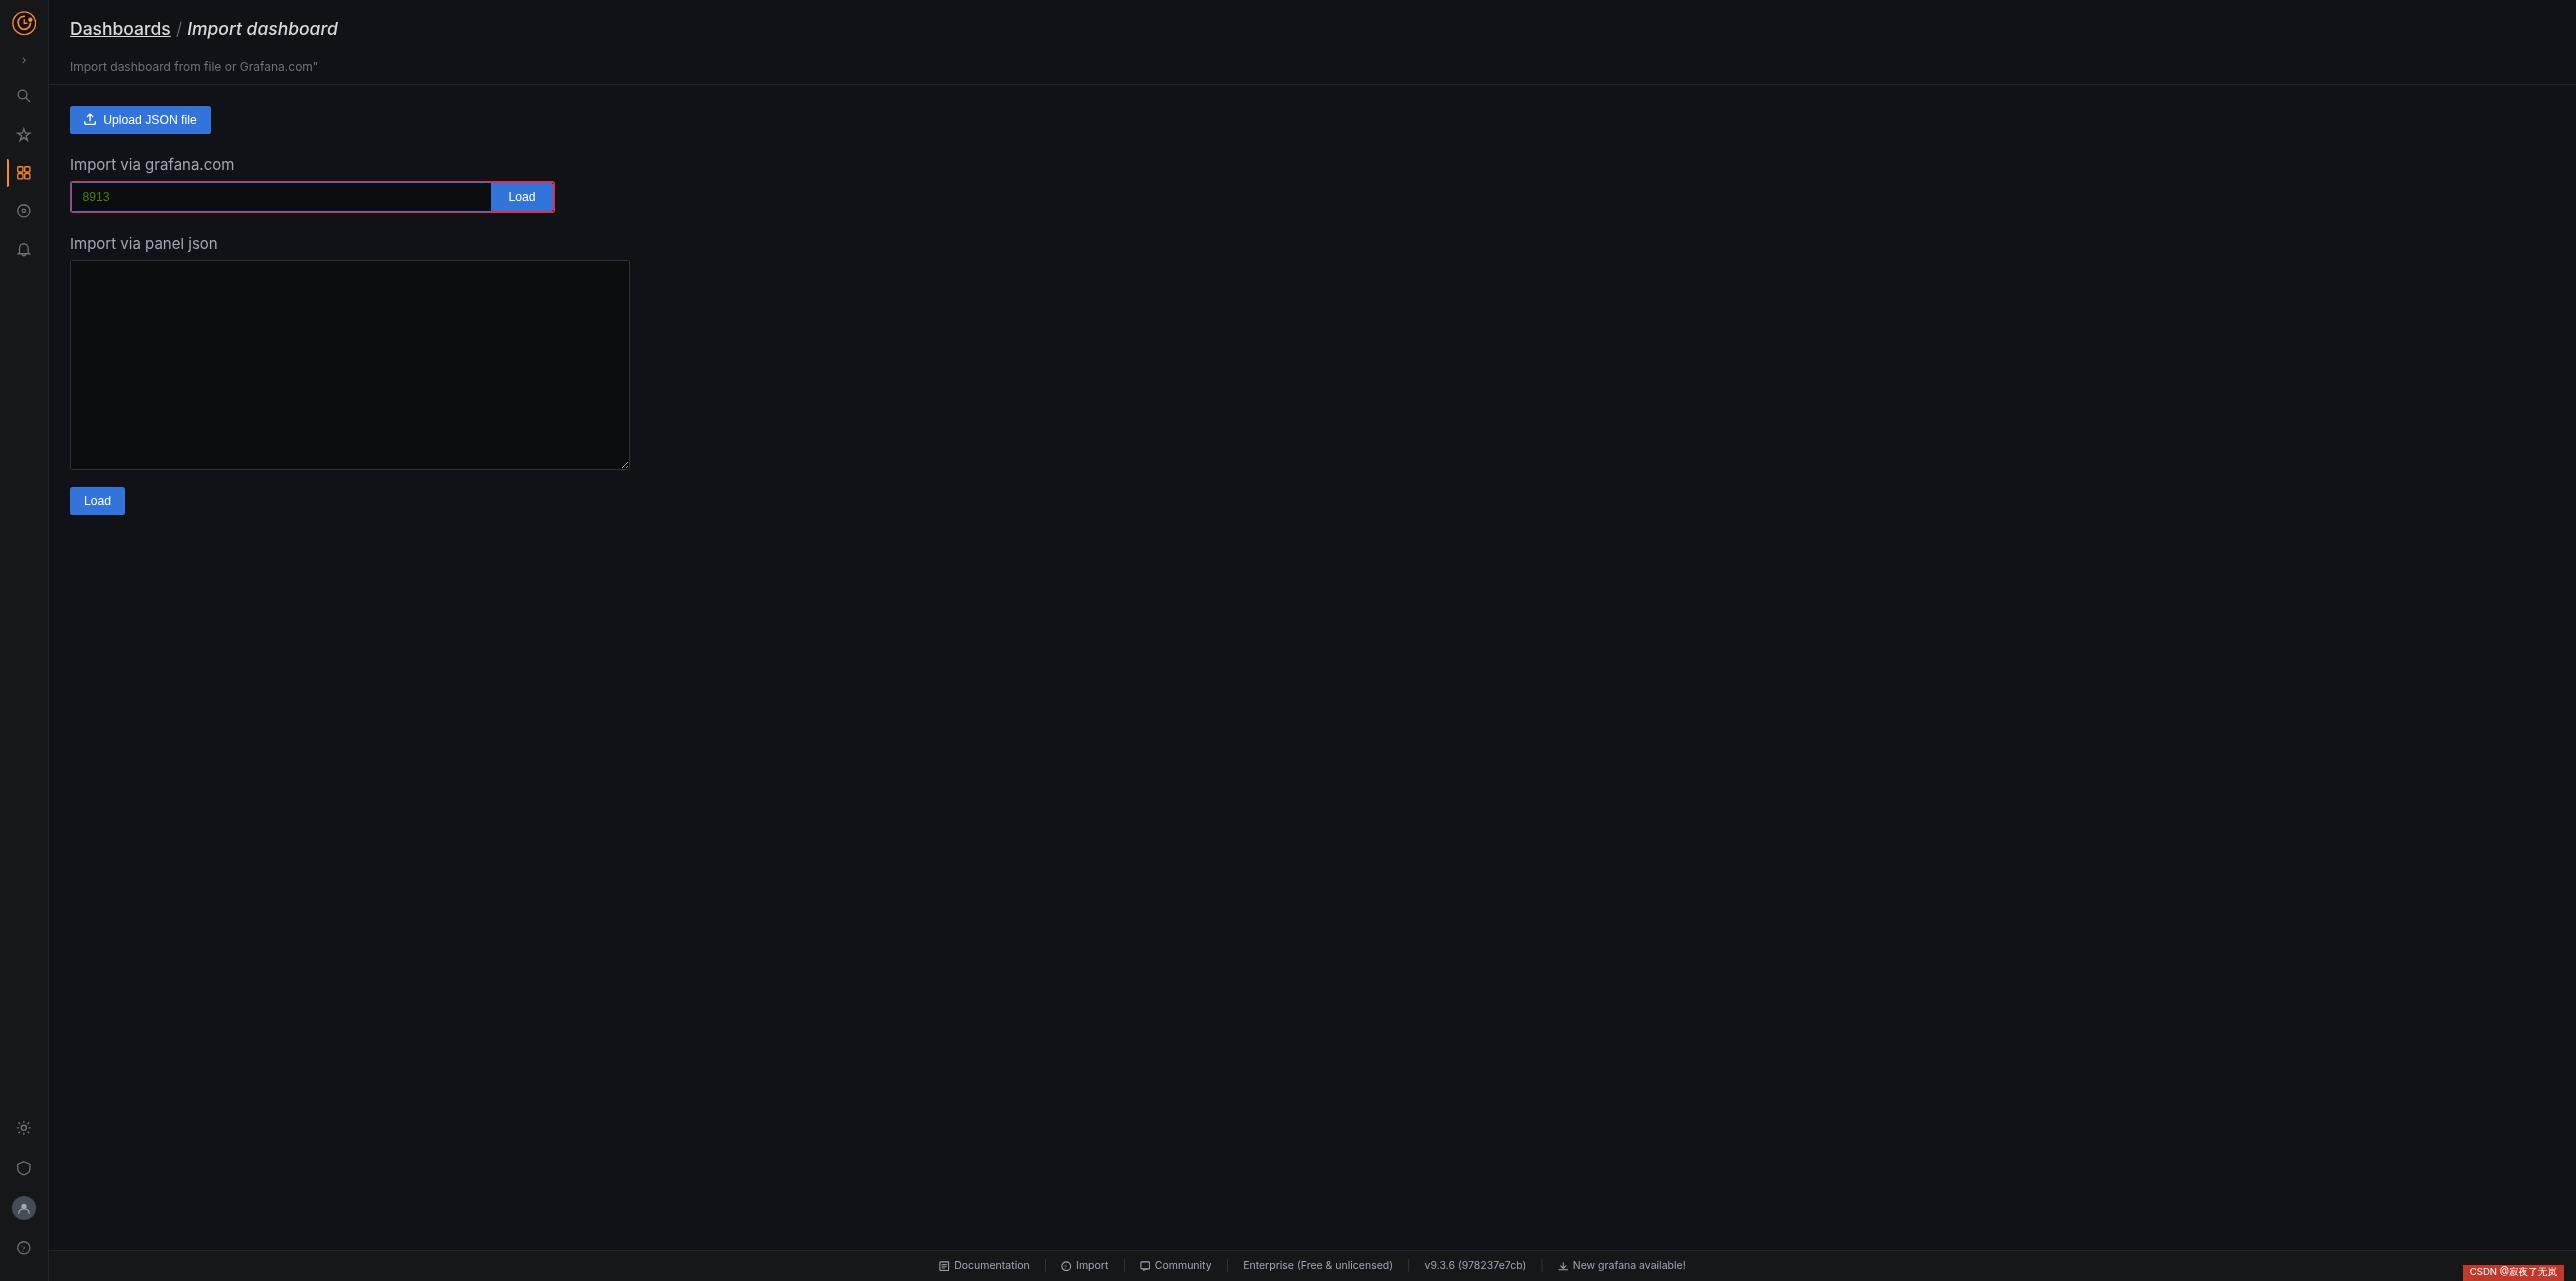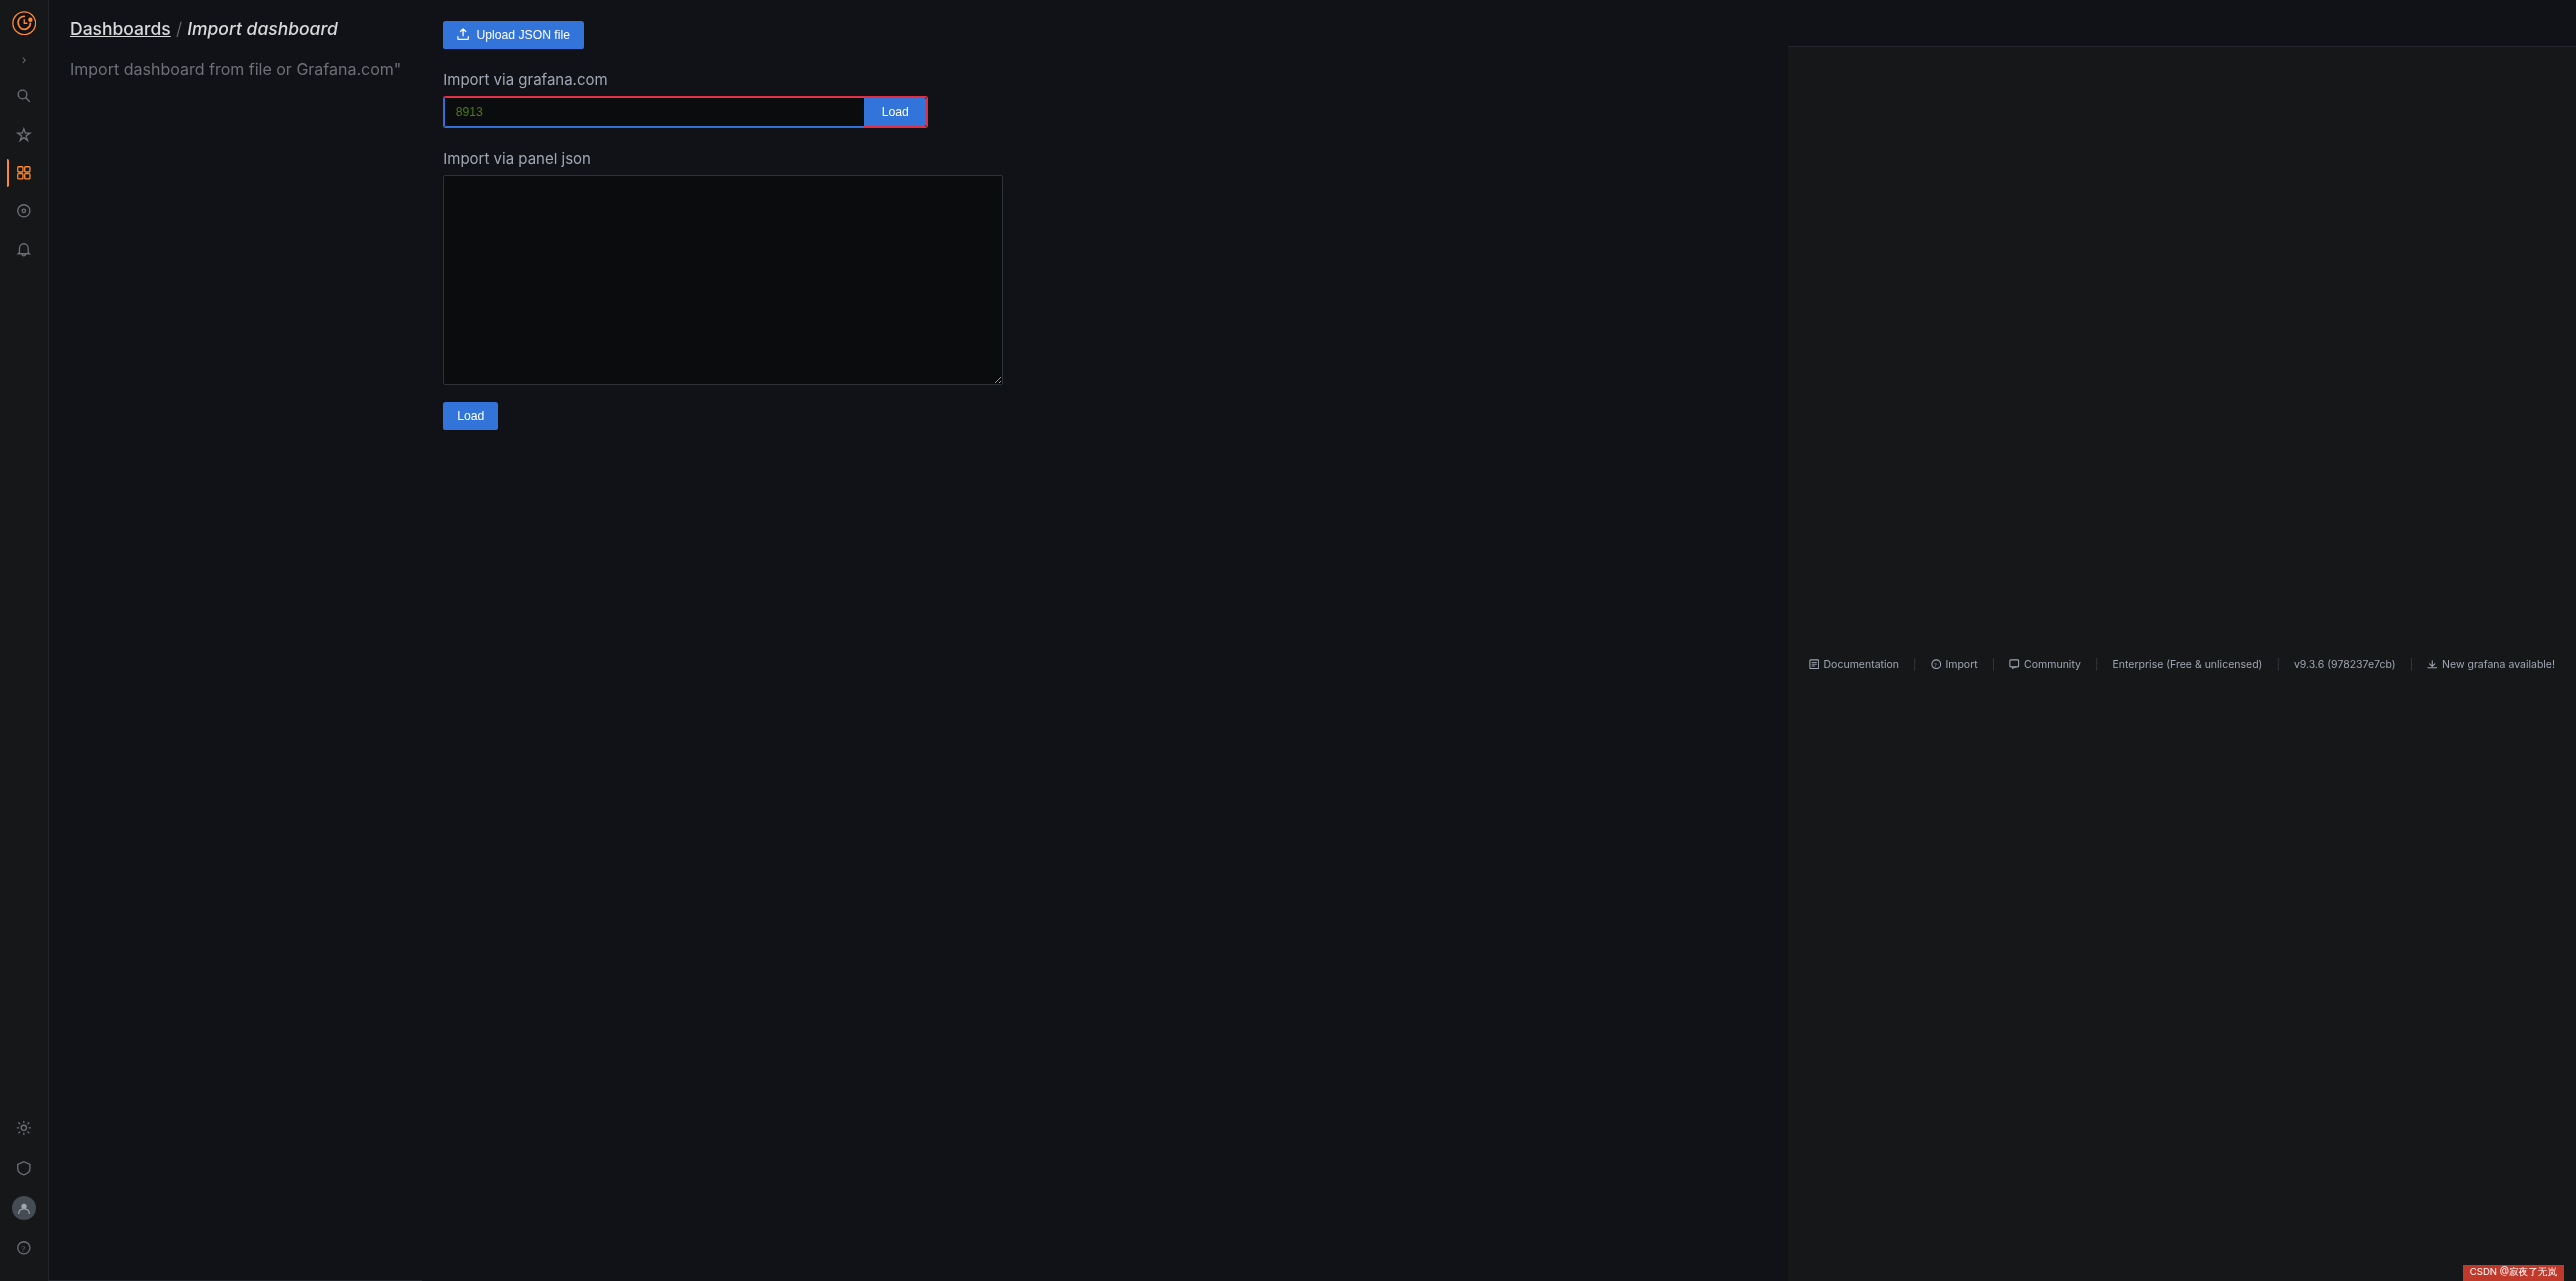--- a/index.html
+++ b/index.html
@@ -77,21 +77,21 @@
       display: flex;
       flex-direction: column;
       align-items: center;
       gap: 1.7px;
       padding-bottom: 7px;
     }
     
     .main-content {
       flex: 1;
       display: flex;
-      flex-direction: row;
+      flex-direction: column;
       overflow: hidden;
     }
     .page-header {
       padding: 17.5px 21px 10.5px 21px;
       border-bottom: 0.9px solid #22252b;
     }
     .breadcrumb {
       display: flex;
       align-items: center;
       gap: 5.2px;
@@ -108,21 +108,21 @@
     .breadcrumb-sep {
       color: #6e7077;
       font-weight: 300;
     }
     .breadcrumb-current {
       color: #d8d9da;
       font-style: italic;
     }
     .page-subtitle {
       color: #6e7077;
-      font-size: 16px;
+      font-size: 12px;
       margin-top: 20px;
     }
     
     .page-body {
       flex: 1;
       padding: 21px;
       overflow-y: auto;
     }
     .upload-btn {
       display: inline-flex;

